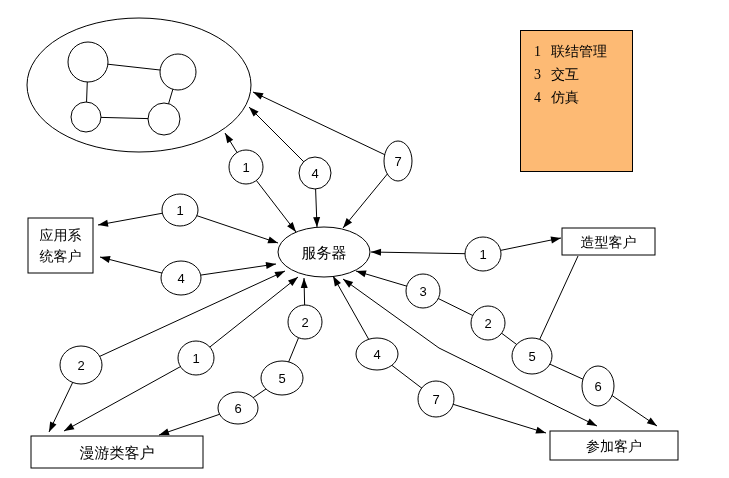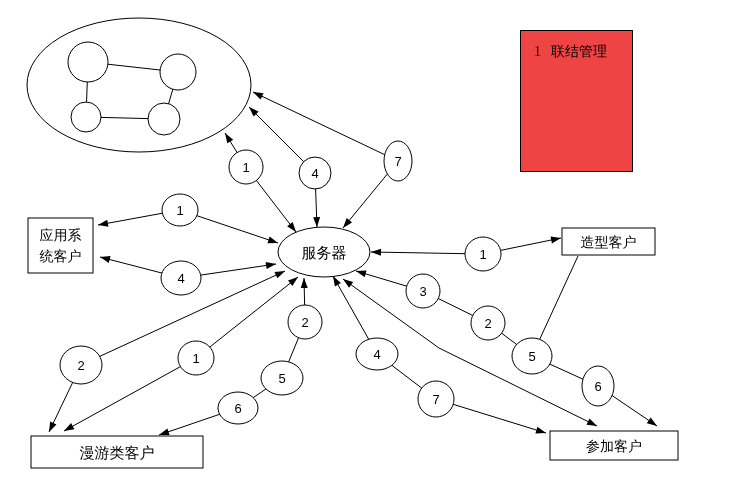--- a/index.html
+++ b/index.html
@@ -1,20 +1,20 @@
 <!DOCTYPE html>
 <html><head>
 <meta charset="utf-8">
 <style>
   html,body{margin:0;padding:0;background:#ffffff;}
   .stage{position:relative;width:729px;height:478px;background:#ffffff;overflow:hidden;
          font-family:"Liberation Sans",sans-serif;}
   svg{position:absolute;left:0;top:0;}
   svg text{font-family:"Liberation Sans",sans-serif;fill:#000000;}
-  .legend{position:absolute;border:1px solid #000000;background:#ef4444;box-sizing:border-box;
+  .legend{position:absolute;border:1px solid #000000;background:#fdba74;box-sizing:border-box;
           padding:9px 4px 0 13px;font-size:14px;line-height:22px;color:#000;}
   .legend-row{white-space:nowrap;}
   .legend-row .num{display:inline-block;width:17px;font-family:"Liberation Serif",serif;}
 </style>
 </head>
 <body>
 
 <div class="stage">
   <svg id="diagram" width="729" height="478" viewBox="0 0 729 478">
       <g>
@@ -176,14 +176,16 @@
         <ellipse cx="532" cy="356" rx="20" ry="18" fill="#ffffff" stroke="#000000"></ellipse>
         <text x="532" y="356" text-anchor="middle" dominant-baseline="central" font-size="13" font-family="&quot;Liberation Serif&quot;, serif">5</text>
       </g>
       <g>
         <ellipse cx="598" cy="386" rx="16" ry="20" fill="#ffffff" stroke="#000000"></ellipse>
         <text x="598" y="386" text-anchor="middle" dominant-baseline="central" font-size="13" font-family="&quot;Liberation Serif&quot;, serif">6</text>
       </g>
     </svg>
   <div class="legend" id="legend" style="left: 520px; top: 30px; width: 113px; height: 142px;">
       <div class="legend-row"><span class="num">1</span><span>联结管理</span></div>
+      <div class="legend-row"><span class="num">3</span><span>交互</span></div>
+      <div class="legend-row"><span class="num">4</span><span>仿真</span></div>
     </div>
 </div>
 
 </body></html>

